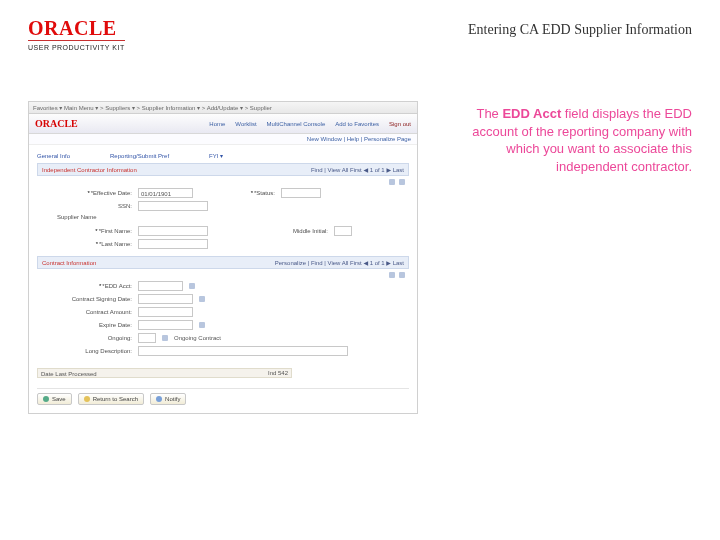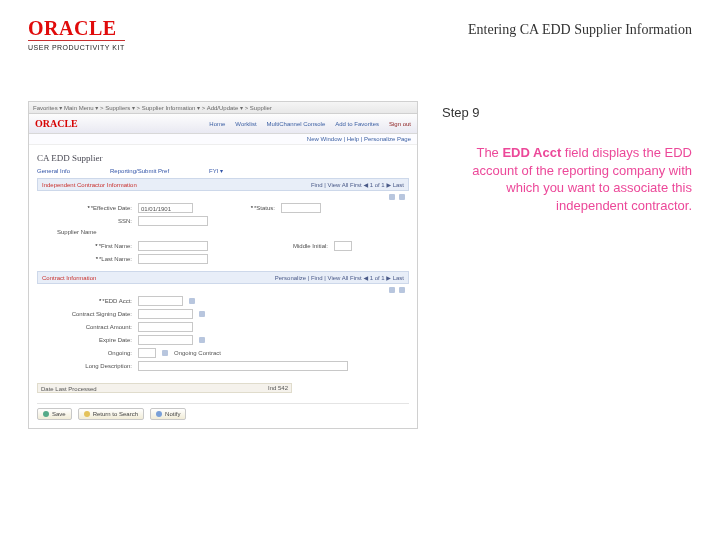--- a/index.html
+++ b/index.html
@@ -206,21 +206,20 @@
             <span>Worklist</span>
             <span>MultiChannel Console</span>
             <span>Add to Favorites</span>
             <span>Sign out</span>
           </div>
         </div>
 
         <div class="ss-sub">New Window | Help | Personalize Page</div>
 
         <div class="ss-body">
-          <div class="ss-pgtitle">CA EDD Supplier</div>
 
           <div class="formrow" style="gap:40px; margin-bottom:4px;">
             <span class="linklike">General Info</span>
             <span class="linklike">Reporting/Submit Pref</span>
             <span class="linklike">FYI ▾</span>
           </div>
 
           <div class="sec-bar blue">
             <span class="sec-title red">Independent Contractor Information</span>
             <span class="sec-tools">Find | View All    First  ◀ 1 of 1 ▶  Last</span>
@@ -331,20 +330,19 @@
                 <span class="dot" style="background:#7aa0d8"></span>
                 <span>Notify</span>
               </span>
           </div>
 
         </div>
       </div>
     </div>
 
     <div class="inst-col">
-      <div class="step-line">Step 9</div>
       <div class="inst-text">
         <span>The </span><b>EDD Acct</b><span> field displays the EDD account of the reporting company with which you want to associate this independent contractor.</span>
       </div>
     </div>
 
   </div>
 </div>
 
 </body></html>

